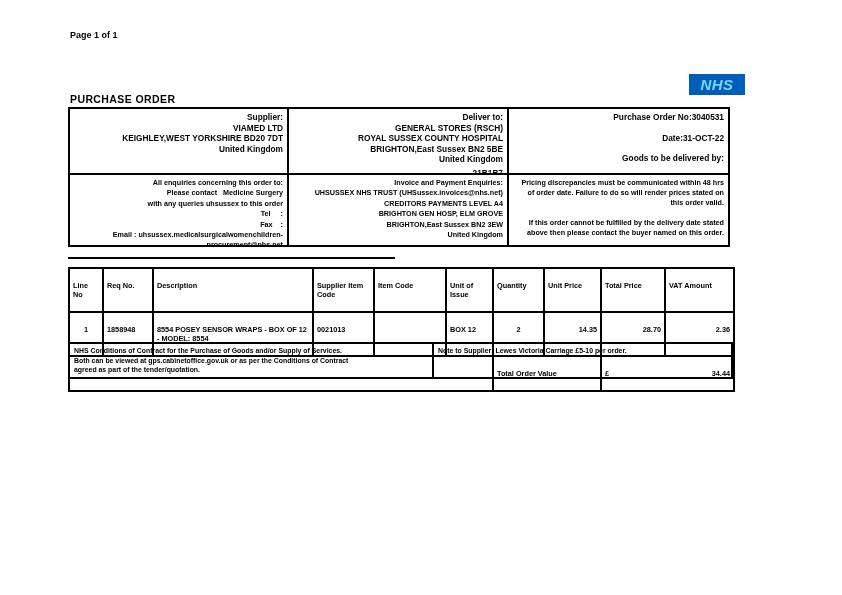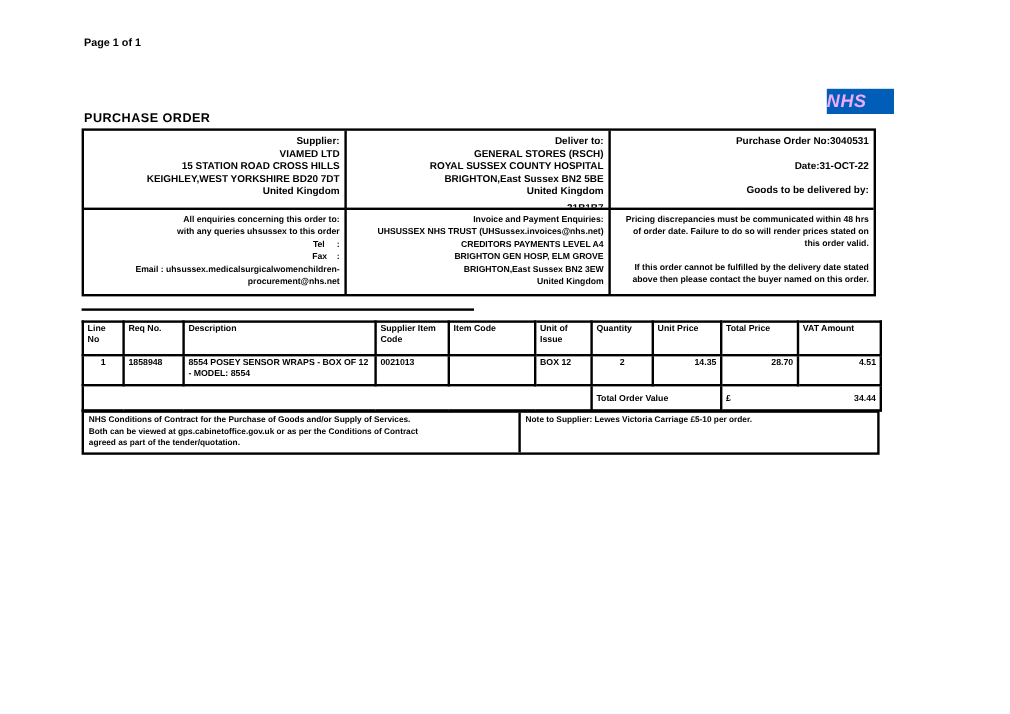--- a/index.html
+++ b/index.html
@@ -5,22 +5,22 @@
   html,body{margin:0;padding:0;background:#fff;}
   .page{position:relative;width:842px;height:595px;background:#fff;overflow:hidden;
         font-family:Liberation Sans, sans-serif;font-weight:bold;color:#000;border-radius:20px;}
   .abs{position:absolute;box-sizing:border-box;}
 
   .page-indicator{left:70px;top:30px;font-size:9px;}
 
   .doc-title{left:70px;top:93px;font-size:10.5px;letter-spacing:.4px;}
   .org-title{left:287px;top:93px;font-size:10.5px;letter-spacing:.2px;}
 
-  .nhs-logo{left:689px;top:74px;width:56px;height:21px;background:#005EB8;color:#f0abfc;
-            display:flex;align-items:center;
+  .nhs-logo{left:689px;top:74px;width:56px;height:21px;background:#005EB8;color:#7dd3fc;
+            display:flex;align-items:center;justify-content:center;
             font-style:italic;font-size:15px;letter-spacing:.5px;}
 
   .info-box{left:68px;top:107px;width:662px;height:140px;border:2px solid #000;
             display:grid;grid-template-columns:219px 220px 1fr;grid-template-rows:66px 1fr;}
   .cell{box-sizing:border-box;border-right:2px solid #000;border-bottom:2px solid #000;
         padding:3px 4px;font-size:8.3px;line-height:10.6px;overflow:hidden;text-align:right;}
   .cell.last-col{border-right:none;}
   .cell.last-row{border-bottom:none;}
   .cell.small{font-size:7.2px;line-height:10.4px;}
   .pre{white-space:pre-wrap;}
@@ -29,21 +29,21 @@
   .po-line{margin-bottom:0;}
   .lbl-po{display:inline-block;width:88px;}
   .lbl-date{display:inline-block;width:54px;}
   .gap10{margin-top:10px;}
   .para{margin:0 0 10px 0;line-height:10px;}
 
   .rule{left:68px;top:257px;width:327px;height:2px;background:#000;}
 
   .items{left:68px;top:267px;width:665px;border-collapse:collapse;table-layout:fixed;}
   .items th,.items td{border:2px solid #000;font-size:7.3px;line-height:9px;
-                      padding:0 3px;vertical-align:top;text-align:left;box-sizing:border-box;}
+                      padding:12px 3px;vertical-align:top;text-align:left;box-sizing:border-box;}
   .items thead tr{height:28px;}
   .items tr.item-row{height:25px;}
   .items tr.total-row{height:21px;}
   .items tr.total-row td{vertical-align:middle;}
   td.c{text-align:center;}
   td.r{text-align:right;}
   .split{display:flex;justify-content:space-between;}
 
   .notes{left:68px;top:342px;width:665px;height:37px;border:2px solid #000;
          display:grid;grid-template-columns:364px 1fr;}
@@ -61,21 +61,20 @@
     <span>NHS</span>
   </div>
 
   <div class="abs doc-title">PURCHASE ORDER</div>
 
   <div class="abs info-box">
 
     <div class="cell">
       <div>Supplier:</div>
       <div>VIAMED LTD</div>
-      <div>15 STATION ROAD CROSS HILLS</div>
       <div>KEIGHLEY,WEST YORKSHIRE BD20 7DT</div>
       <div>United Kingdom</div>
     </div>
 
     <div class="cell">
       <div>Deliver to:</div>
       <div>GENERAL STORES (RSCH)</div>
       <div>ROYAL SUSSEX COUNTY HOSPITAL</div>
       <div>BRIGHTON,East Sussex BN2 5BE</div>
       <div>United Kingdom</div>
@@ -87,20 +86,21 @@
         <span class="lbl-po">Purchase Order No:</span><span>3040531</span>
       </div>
       <div class="gap10">
         <span class="lbl-date">Date:</span><span>31-OCT-22</span>
       </div>
       <div class="gap10">Goods to be delivered by:</div>
     </div>
 
     <div class="cell small last-row">
       <div>All enquiries concerning this order to:</div>
+      <div class="pre">Please contact   Medicine Surgery</div>
       <div>with any queries uhsussex to this order</div>
       <div class="pre">Tel     :</div>
       <div class="pre">Fax    :</div>
       <div>Email : uhsussex.medicalsurgicalwomenchildren-</div>
       <div>procurement@nhs.net</div>
     </div>
 
     <div class="cell small last-row">
       <div>Invoice and Payment Enquiries:</div>
       <div>UHSUSSEX NHS TRUST (UHSussex.invoices@nhs.net)</div>
@@ -150,21 +150,21 @@
       <tr class="item-row">
         <td class="c">1</td>
         <td>1858948</td>
         <td>8554 POSEY SENSOR WRAPS - BOX OF 12 - MODEL: 8554</td>
         <td>0021013</td>
         <td></td>
         <td>BOX 12</td>
         <td class="c">2</td>
         <td class="r">14.35</td>
         <td class="r">28.70</td>
-        <td class="r">4.51</td>
+        <td class="r">2.36</td>
       </tr>
       <tr class="total-row">
         <td colspan="6"></td>
         <td colspan="2">Total Order Value</td>
         <td colspan="2">
           <div class="split">
             <span>£</span>
             <span>34.44</span>
           </div>
         </td>

